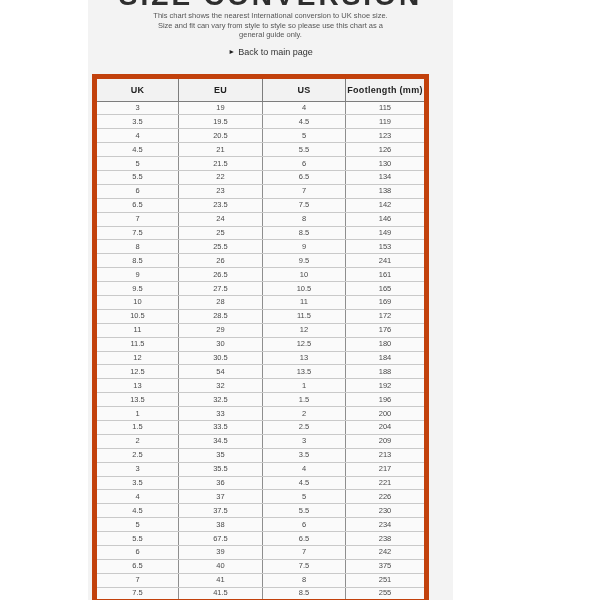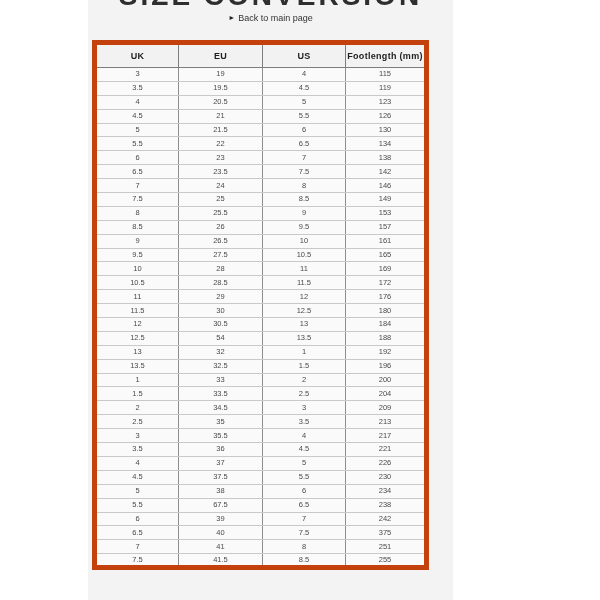--- a/index.html
+++ b/index.html
@@ -91,20 +91,25 @@
 </style>
 </head>
 <body>
 
 <div class="content-panel">
 
   <div class="title-clip">
     <h1 class="page-title">SIZE CONVERSION</h1>
   </div>
 
+  <div class="description">
+    <div>This chart shows the nearest International conversion to UK shoe size.</div>
+    <div>Size and fit can vary from style to style so please use this chart as a</div>
+    <div>general guide only.</div>
+  </div>
 
   <div class="back-link">
     <span class="arrow">►</span><span>Back to main page</span>
   </div>
 
   <table class="size-table">
     <colgroup>
       <col class="c-uk">
         <col class="c-eu">
         <col class="c-us">
@@ -182,21 +187,21 @@
         <tr>
           <td>8</td>
           <td>25.5</td>
           <td>9</td>
           <td>153</td>
         </tr>
         <tr>
           <td>8.5</td>
           <td>26</td>
           <td>9.5</td>
-          <td>157</td>
+          <td>241</td>
         </tr>
         <tr>
           <td>9</td>
           <td>26.5</td>
           <td>10</td>
           <td>161</td>
         </tr>
         <tr>
           <td>9.5</td>
           <td>27.5</td>

